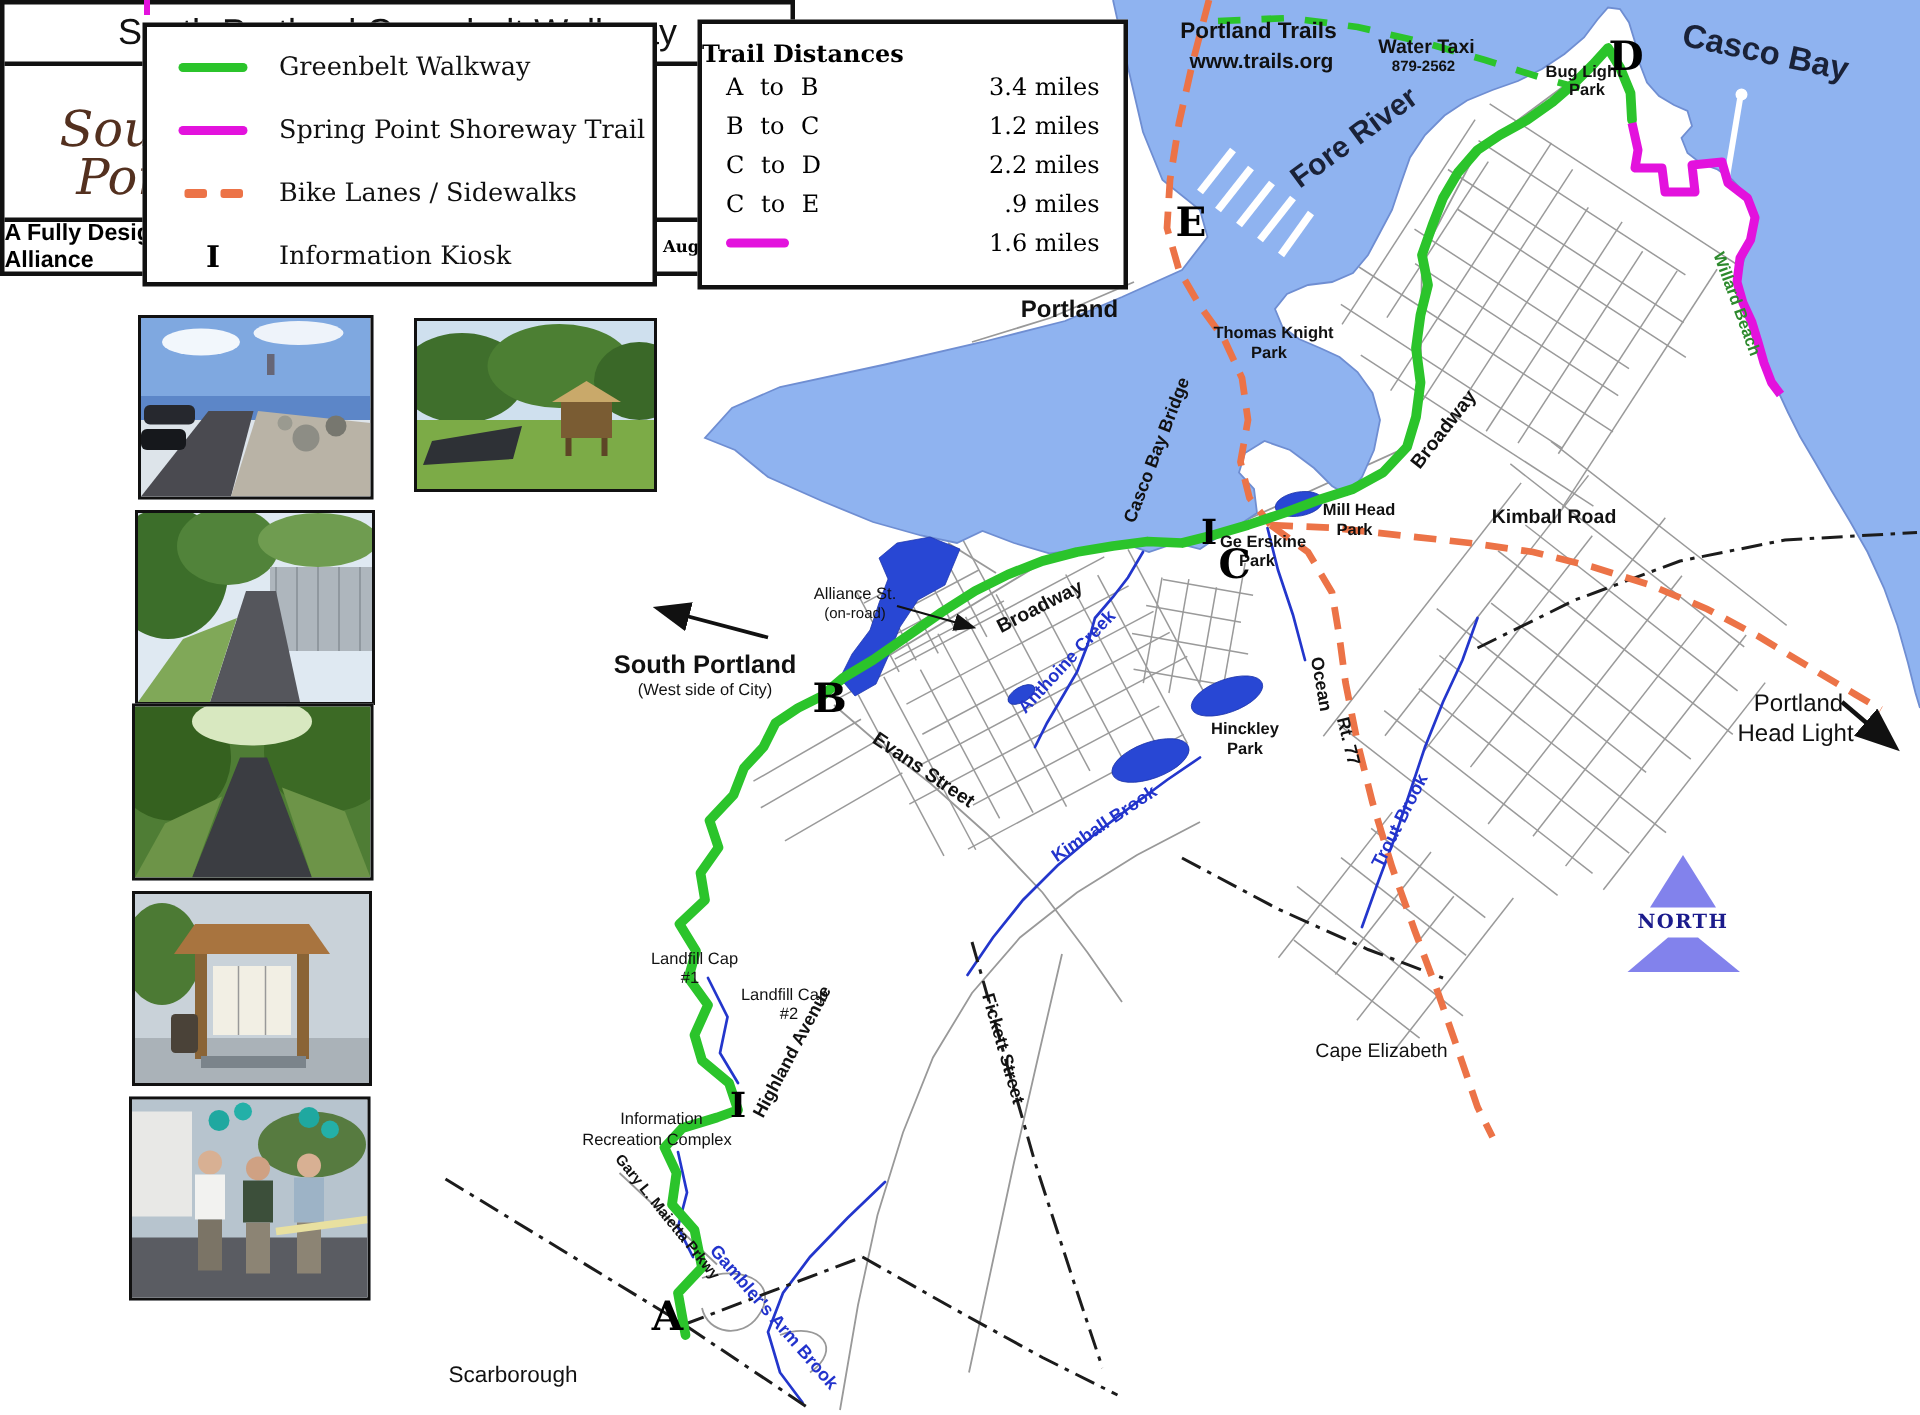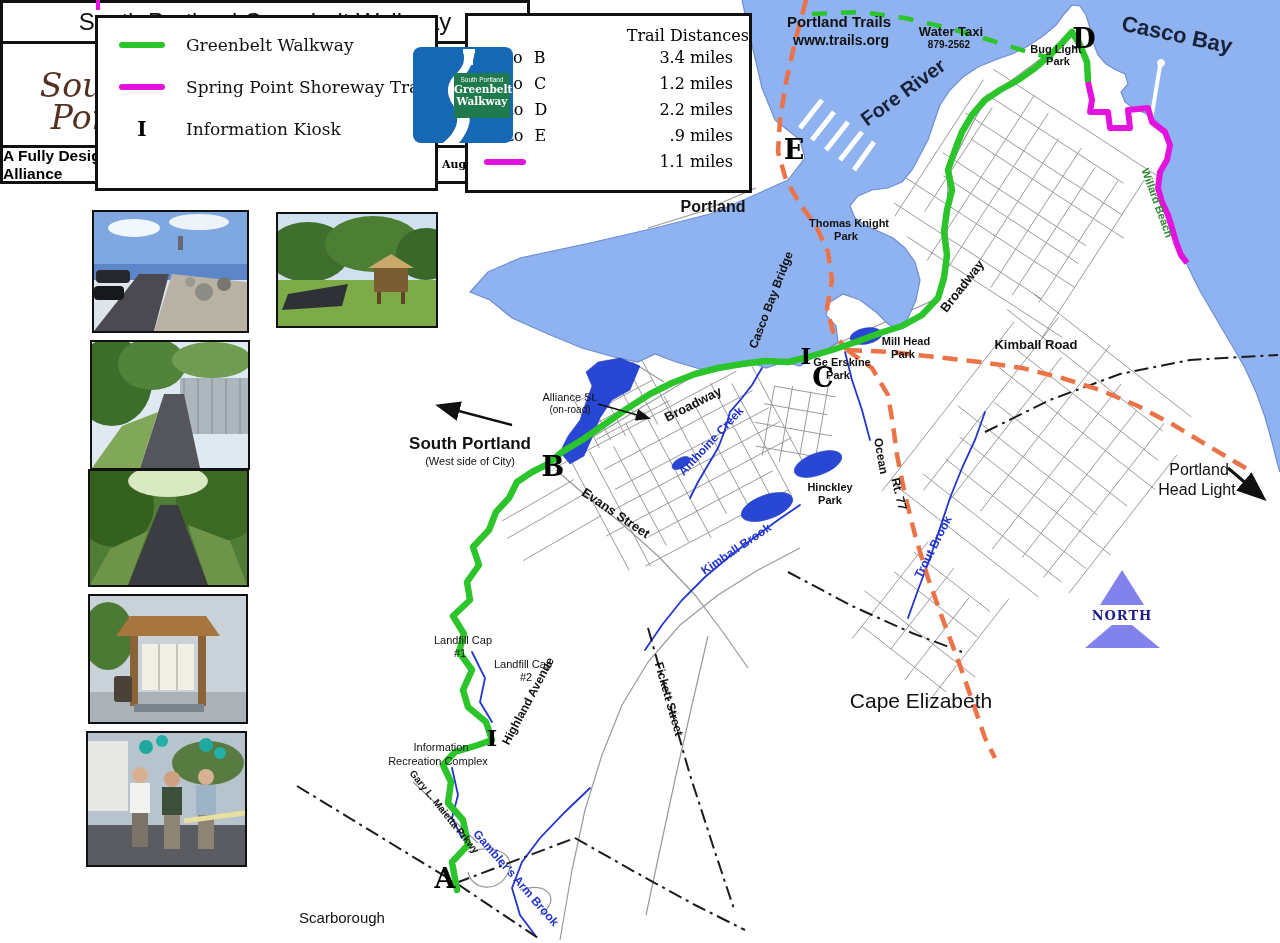--- a/index.html
+++ b/index.html
@@ -35,21 +35,21 @@
   .lrow:first-child{margin-top:8px;}
   .sw-col{width:88px;display:flex;justify-content:center;align-items:center;}
   .sw-green{width:46px;height:6px;border-radius:3px;background:var(--greenbelt);}
   .sw-magenta{width:46px;height:6px;border-radius:3px;background:var(--shoreway);}
   .sw-orange{display:flex;gap:9px;}
   .sw-orange i{display:block;width:15px;height:6px;border-radius:2px;background:var(--bike);}
   .sw-i{font-family:"DejaVu Serif",serif;font-weight:bold;font-size:20px;color:#000;}
   .ltext{font-family:"DejaVu Serif",serif;font-size:17px;color:#111;}
 
   #distances{left:465px;top:13px;width:281px;height:174px;}
-  .dtitle{font-family:"DejaVu Serif",serif;font-weight:normal;font-size:16px;text-align:right;margin-top:10px;}
+  .dtitle{font-family:"DejaVu Serif",serif;font-weight:bold;font-size:16px;text-align:left;margin-top:10px;}
   .drow{display:flex;justify-content:space-between;font-family:"DejaVu Serif",serif;font-size:16px;
         padding:1px 16px 1px 16px;line-height:24px;}
   .drow .dlab{word-spacing:6px;}
   .sw-magenta-sm{width:42px;height:6px;border-radius:3px;background:var(--shoreway);margin-top:9px;}
 
   .photo{position:absolute;border:2px solid #111;background:#dde4ea;overflow:hidden;}
   .photo svg{display:block;}
 
   #titleblock{left:748px;top:749px;width:524px;height:178px;border:3px solid #111;background:#fff;
               display:flex;flex-direction:column;}
@@ -249,21 +249,21 @@
   <div class="mlabel" style="left:839px;top:21px;font-size:15px">Portland Trails</div>
   <div class="mlabel" style="left:841px;top:40px;font-size:14px">www.trails.org</div>
   <div class="mlabel" style="left:951px;top:31px;font-size:13px">Water Taxi</div>
   <div class="mlabel" style="left:949px;top:45px;font-size:10px">879-2562</div>
   <div class="mlabel" style="left:1177px;top:35px;font-size:22px;color:#1a2238;transform:translate(-50%,-50%) rotate(12deg)">Casco Bay</div>
   <div class="mlabel" style="left:903px;top:92px;font-size:20px;color:#1a2238;transform:translate(-50%,-50%) rotate(-36deg)">Fore River</div>
   <div class="mlabel" style="left:713px;top:207px;font-size:16px">Portland</div>
   <div class="mlabel" style="left:470px;top:443px;font-size:17px">South Portland</div>
   <div class="mlabel" style="left:470px;top:461px;font-size:11px;font-weight:normal">(West side of City)</div>
   <div class="mlabel" style="left:342px;top:917px;font-size:15px;font-weight:normal">Scarborough</div>
-  <div class="mlabel" style="left:921px;top:700px;font-size:21px;font-weight:normal">Cape Elizabeth</div>
+  <div class="mlabel" style="left:921px;top:700px;font-size:13px;font-weight:normal">Cape Elizabeth</div>
   <div class="mlabel" style="left:1199px;top:470px;font-size:16px;font-weight:normal">Portland</div>
   <div class="mlabel" style="left:1197px;top:490px;font-size:16px;font-weight:normal">Head Light</div>
   <div class="north-label" style="left:1122px;top:615px">NORTH</div>
 
   <div class="mlabel" style="left:1056px;top:49px">Bug Light</div>
   <div class="mlabel" style="left:1058px;top:61px">Park</div>
   <div class="mlabel" style="left:849px;top:223px">Thomas Knight</div>
   <div class="mlabel" style="left:846px;top:236px">Park</div>
   <div class="mlabel" style="left:906px;top:341px">Mill Head</div>
   <div class="mlabel" style="left:903px;top:354px">Park</div>
@@ -316,20 +316,29 @@
       <span class="ltext">Greenbelt Walkway</span>
     </div>
     <div class="lrow">
       <span class="sw-col">
           <span class="sw-magenta"></span>
         </span>
       <span class="ltext">Spring Point Shoreway Trail</span>
     </div>
     <div class="lrow">
       <span class="sw-col">
+          <span class="sw-orange">
+            <i></i>
+            <i></i>
+          </span>
+        </span>
+      <span class="ltext">Bike Lanes / Sidewalks</span>
+    </div>
+    <div class="lrow">
+      <span class="sw-col">
           <span class="sw-i">I</span>
         </span>
       <span class="ltext">Information Kiosk</span>
     </div>
   </div>
 
   <div class="panel" id="distances">
     <div class="dtitle">Trail Distances</div>
     <div class="drow">
       <span class="dlab">A to B</span>
@@ -342,21 +351,21 @@
     <div class="drow">
       <span class="dlab">C to D</span>
       <span>2.2 miles</span>
     </div>
     <div class="drow">
       <span class="dlab">C to E</span>
       <span>.9 miles</span>
     </div>
     <div class="drow">
       <span class="sw-magenta-sm"></span>
-      <span>1.1 miles</span>
+      <span>1.6 miles</span>
     </div>
   </div>
 
   <div class="photo" style="left:92px;top:210px;width:153px;height:119px">
     <svg width="153" height="119">
         <rect width="153" height="60" fill="#7fa8e0"></rect>
         <ellipse cx="40" cy="16" rx="26" ry="9" fill="#fff" opacity="0.9"></ellipse>
         <ellipse cx="105" cy="10" rx="30" ry="8" fill="#eef3fa"></ellipse>
         <rect y="52" width="153" height="16" fill="#5c86c8"></rect>
         <polygon points="0,119 60,119 75,62 45,62" fill="#4a4a50"></polygon>
@@ -458,32 +467,20 @@
       <div class="citylogo">
         <div class="c1">City of</div>
         <div class="c2"><span>South</span>
           <svg width="56" height="22" style="vertical-align:middle">
             <path d="M2,8 Q18,0 34,6 Q46,10 54,6 Q44,16 28,12 Q12,8 2,8 Z" fill="#3a7fae"></path>
             <path d="M8,16 Q22,10 38,14 Q48,16 54,13 Q44,22 30,19 Q18,16 8,16 Z" fill="#3a7fae"></path>
           </svg>
         </div>
         <div class="c3">Portland</div>
       </div>
-      <div class="gwlogo">
-        <svg width="100" height="96" style="position:absolute;left:0;top:0">
-          <path d="M30,96 Q52,78 40,58 Q28,40 44,26 Q54,16 50,4 L62,4 Q60,20 50,30 Q40,42 52,56 Q64,74 46,96 Z" fill="#fff"></path>
-          <rect x="52" y="6" width="8" height="12" fill="#fff"></rect>
-          <rect x="50" y="2" width="12" height="4" fill="#fff"></rect>
-        </svg>
-        <div class="gwbox">
-          <div class="g1">South Portland</div>
-          <div class="g2">Greenbelt</div>
-          <div class="g3">Walkway</div>
-        </div>
-      </div>
     </div>
     <div class="tb-footer">
       <div class="tb-footer-text">A Fully Designated Trail by the East Coast Greenway Alliance</div>
       <div class="tb-date">August 2004</div>
     </div>
   </div>
 
 </div>
 
 </body></html>

